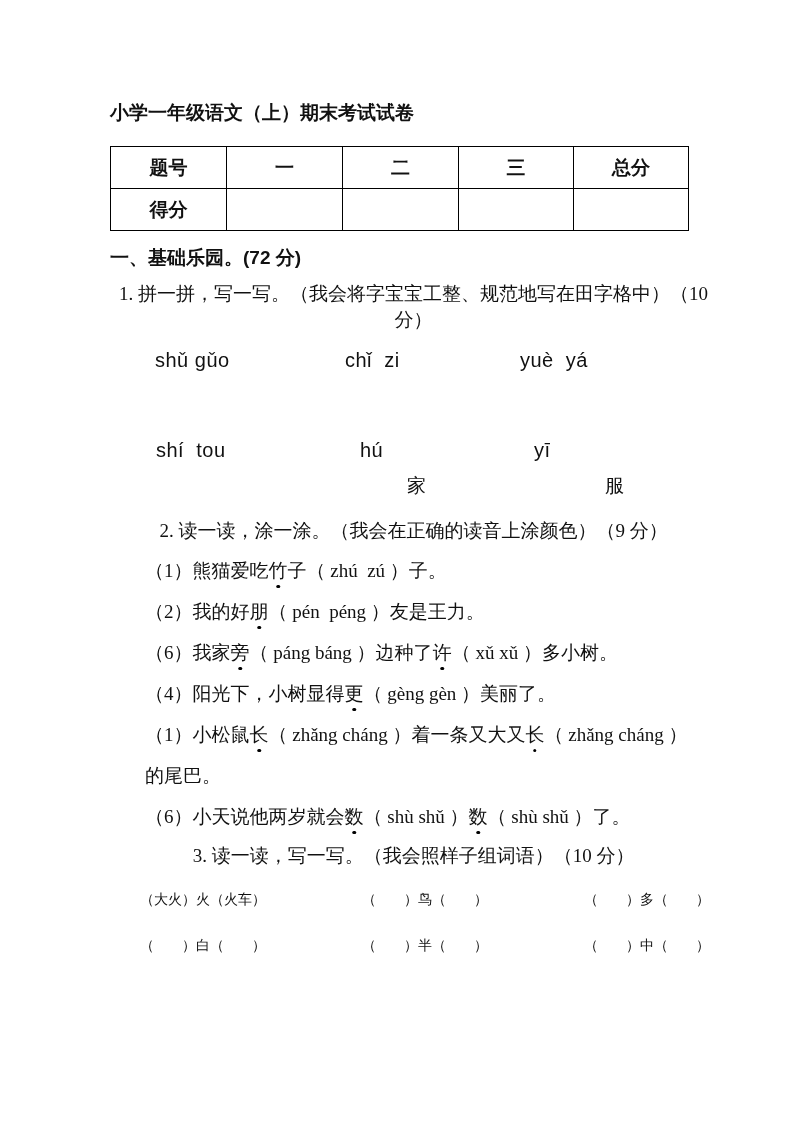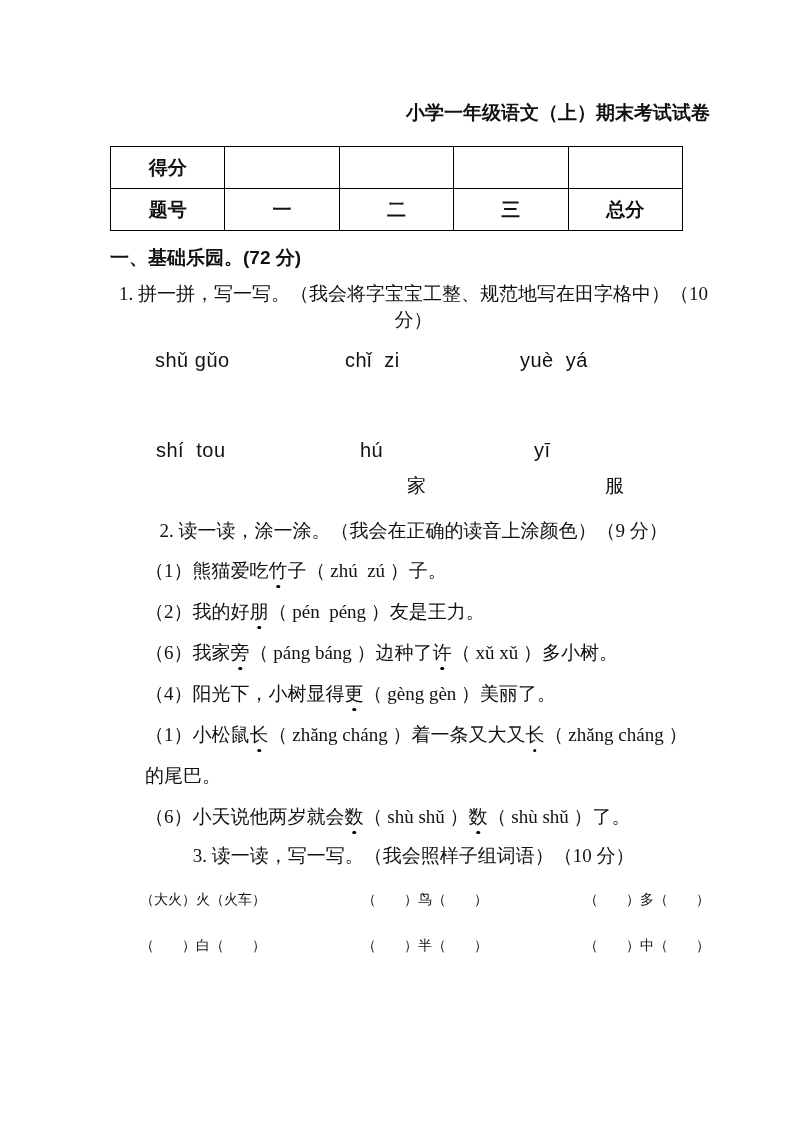--- a/index.html
+++ b/index.html
@@ -8,21 +8,21 @@
     width:793px; height:1122px;
     margin:0 auto;
     background:#ffffff;
     overflow:hidden;
     font-family:"Liberation Serif", serif;
     color:#111;
   }
   .content { padding:100px 83px 0 110px; width:600px; }
 
   .doc-title, .doc-subtitle {
-    text-align:right;
+    text-align:left;
     font-family:"Liberation Sans", sans-serif;
     font-weight:600;
     font-size:19px;
     line-height:26px;
   }
   .doc-title { margin-bottom:20px; }
   .doc-subtitle { margin-bottom:12px; }
 
   table.score {
     border-collapse:collapse;
@@ -87,32 +87,32 @@
 <body>
 
 <div class="sheet">
   <div class="content">
 
     <div class="doc-title">小学一年级语文（上）期末考试试卷</div>
 
     <table class="score">
       <tbody>
           <tr>
+        <td style="width:115px">题号</td>
+        <td style="width:115px">一</td>
+        <td style="width:115px">二</td>
+        <td style="width:114px">三</td>
+        <td style="width:114px">总分</td>
+      </tr>
+      <tr>
         <td>得分</td>
         <td></td>
         <td></td>
         <td></td>
         <td></td>
-      </tr>
-      <tr>
-        <td style="width:115px">题号</td>
-        <td style="width:115px">一</td>
-        <td style="width:115px">二</td>
-        <td style="width:114px">三</td>
-        <td style="width:114px">总分</td>
       </tr>
     </tbody>
       </table>
 
     <div class="section-heading">一、基础乐园。(72 分)</div>
 
     <div class="item-heading">1. 拼一拼，写一写。（我会将字宝宝工整、规范地写在田字格中）（10 分）</div>
 
     <div class="pinyin-zone">
       <span class="py" style="left:45px;  top:16px">shǔ gǔo</span>

